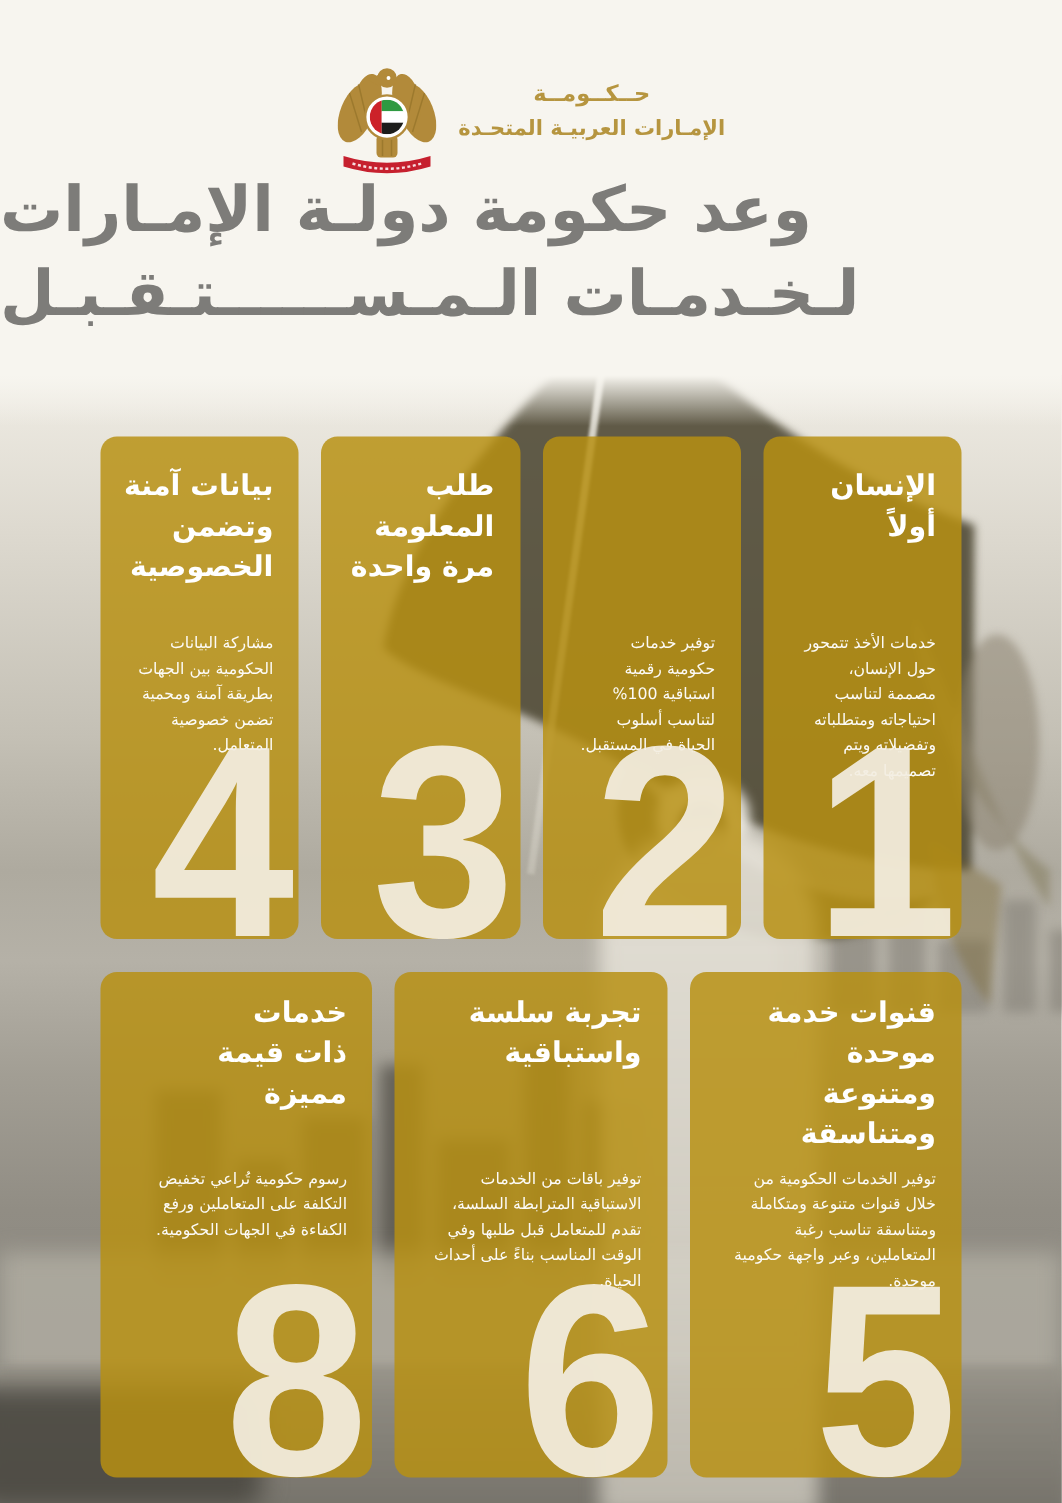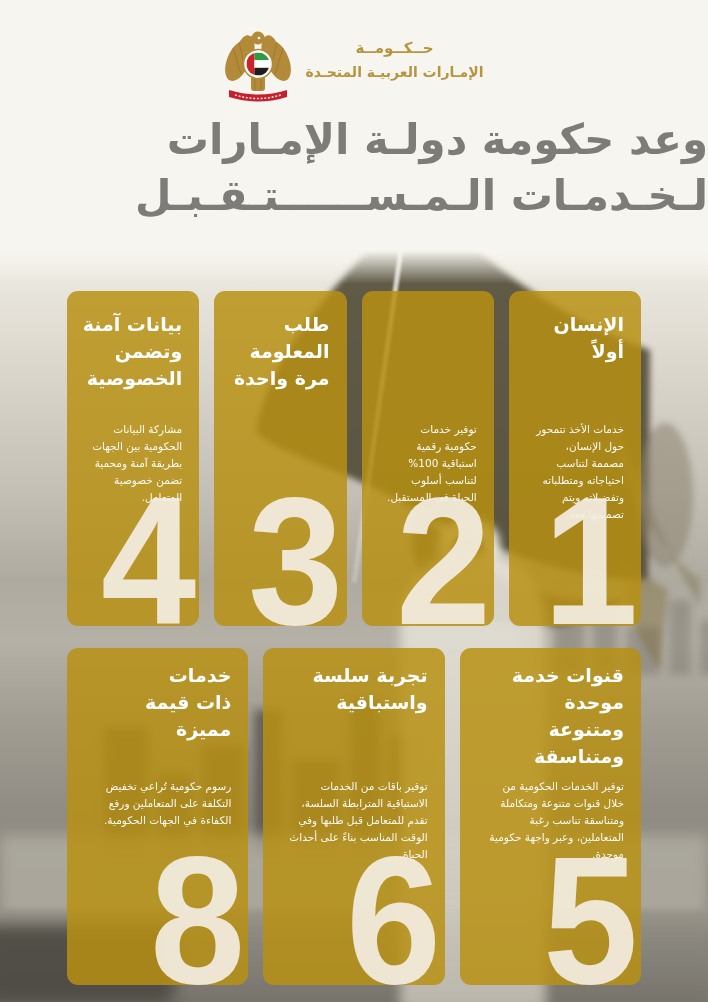--- a/index.html
+++ b/index.html
@@ -42,29 +42,29 @@
     background: rgba(241,239,231,.92); border-radius: 50% 50% 42% 42%; filter: blur(4px); }
   .person-head { position: absolute; left: 452px; top: 284px; width: 33px; height: 40px;
     background: #4a443a; border-radius: 50%; filter: blur(3px); }
   .person-body { position: absolute; left: 400px; top: 300px; width: 146px; height: 460px;
     background: linear-gradient(180deg, rgba(230,226,216,.92) 0%, rgba(219,215,204,.88) 55%, rgba(203,199,188,.8) 100%);
     border-radius: 72px 72px 0 0; filter: blur(6px); }
   .photo-topfade { position: absolute; left: 0; right: 0; top: 0; height: 34px;
     background: linear-gradient(#f7f5ef, rgba(247,245,239,0)); }
 
   
-  .logo-row { position: absolute; top: 26px; left: 0; width: 100%;
+  .logo-row { position: absolute; top: 40px; left: 0; width: 100%;
     display: flex; justify-content: center; align-items: flex-start; gap: 15px; }
   .logo-text { padding-top: 13px; text-align: center; color: #b6953f; }
   .logo-text .l1 { font-size: 15px; font-weight: bold; line-height: 1.2; }
   .logo-text .l2 { font-size: 14px; font-weight: bold; margin-top: 7px; line-height: 1.2; }
 
   
   .title-block { position: absolute; top: 116px; left: 0; width: 100%;
-    text-align: right; color: #7d7c79; font-weight: bold; }
+    text-align: left; color: #7d7c79; font-weight: bold; }
   .title-block .t1 { font-size: 42px; line-height: 1.15; }
   .title-block .t2 { font-size: 42px; line-height: 1.15; margin-top: 8px; }
 
   
   .row { position: absolute; left: 67px; right: 67px; display: flex; gap: 15px; }
   .row-top { top: 291px; height: 335px; }
   .row-bottom { top: 648px; height: 337px; }
   .card { position: relative; flex: 1 1 0; overflow: hidden;
     background: rgba(183,144,18,0.84); color: #fff; border-radius: 11px; }
   .card h2 { font-weight: bold; font-size: 19px; line-height: 1.42;

